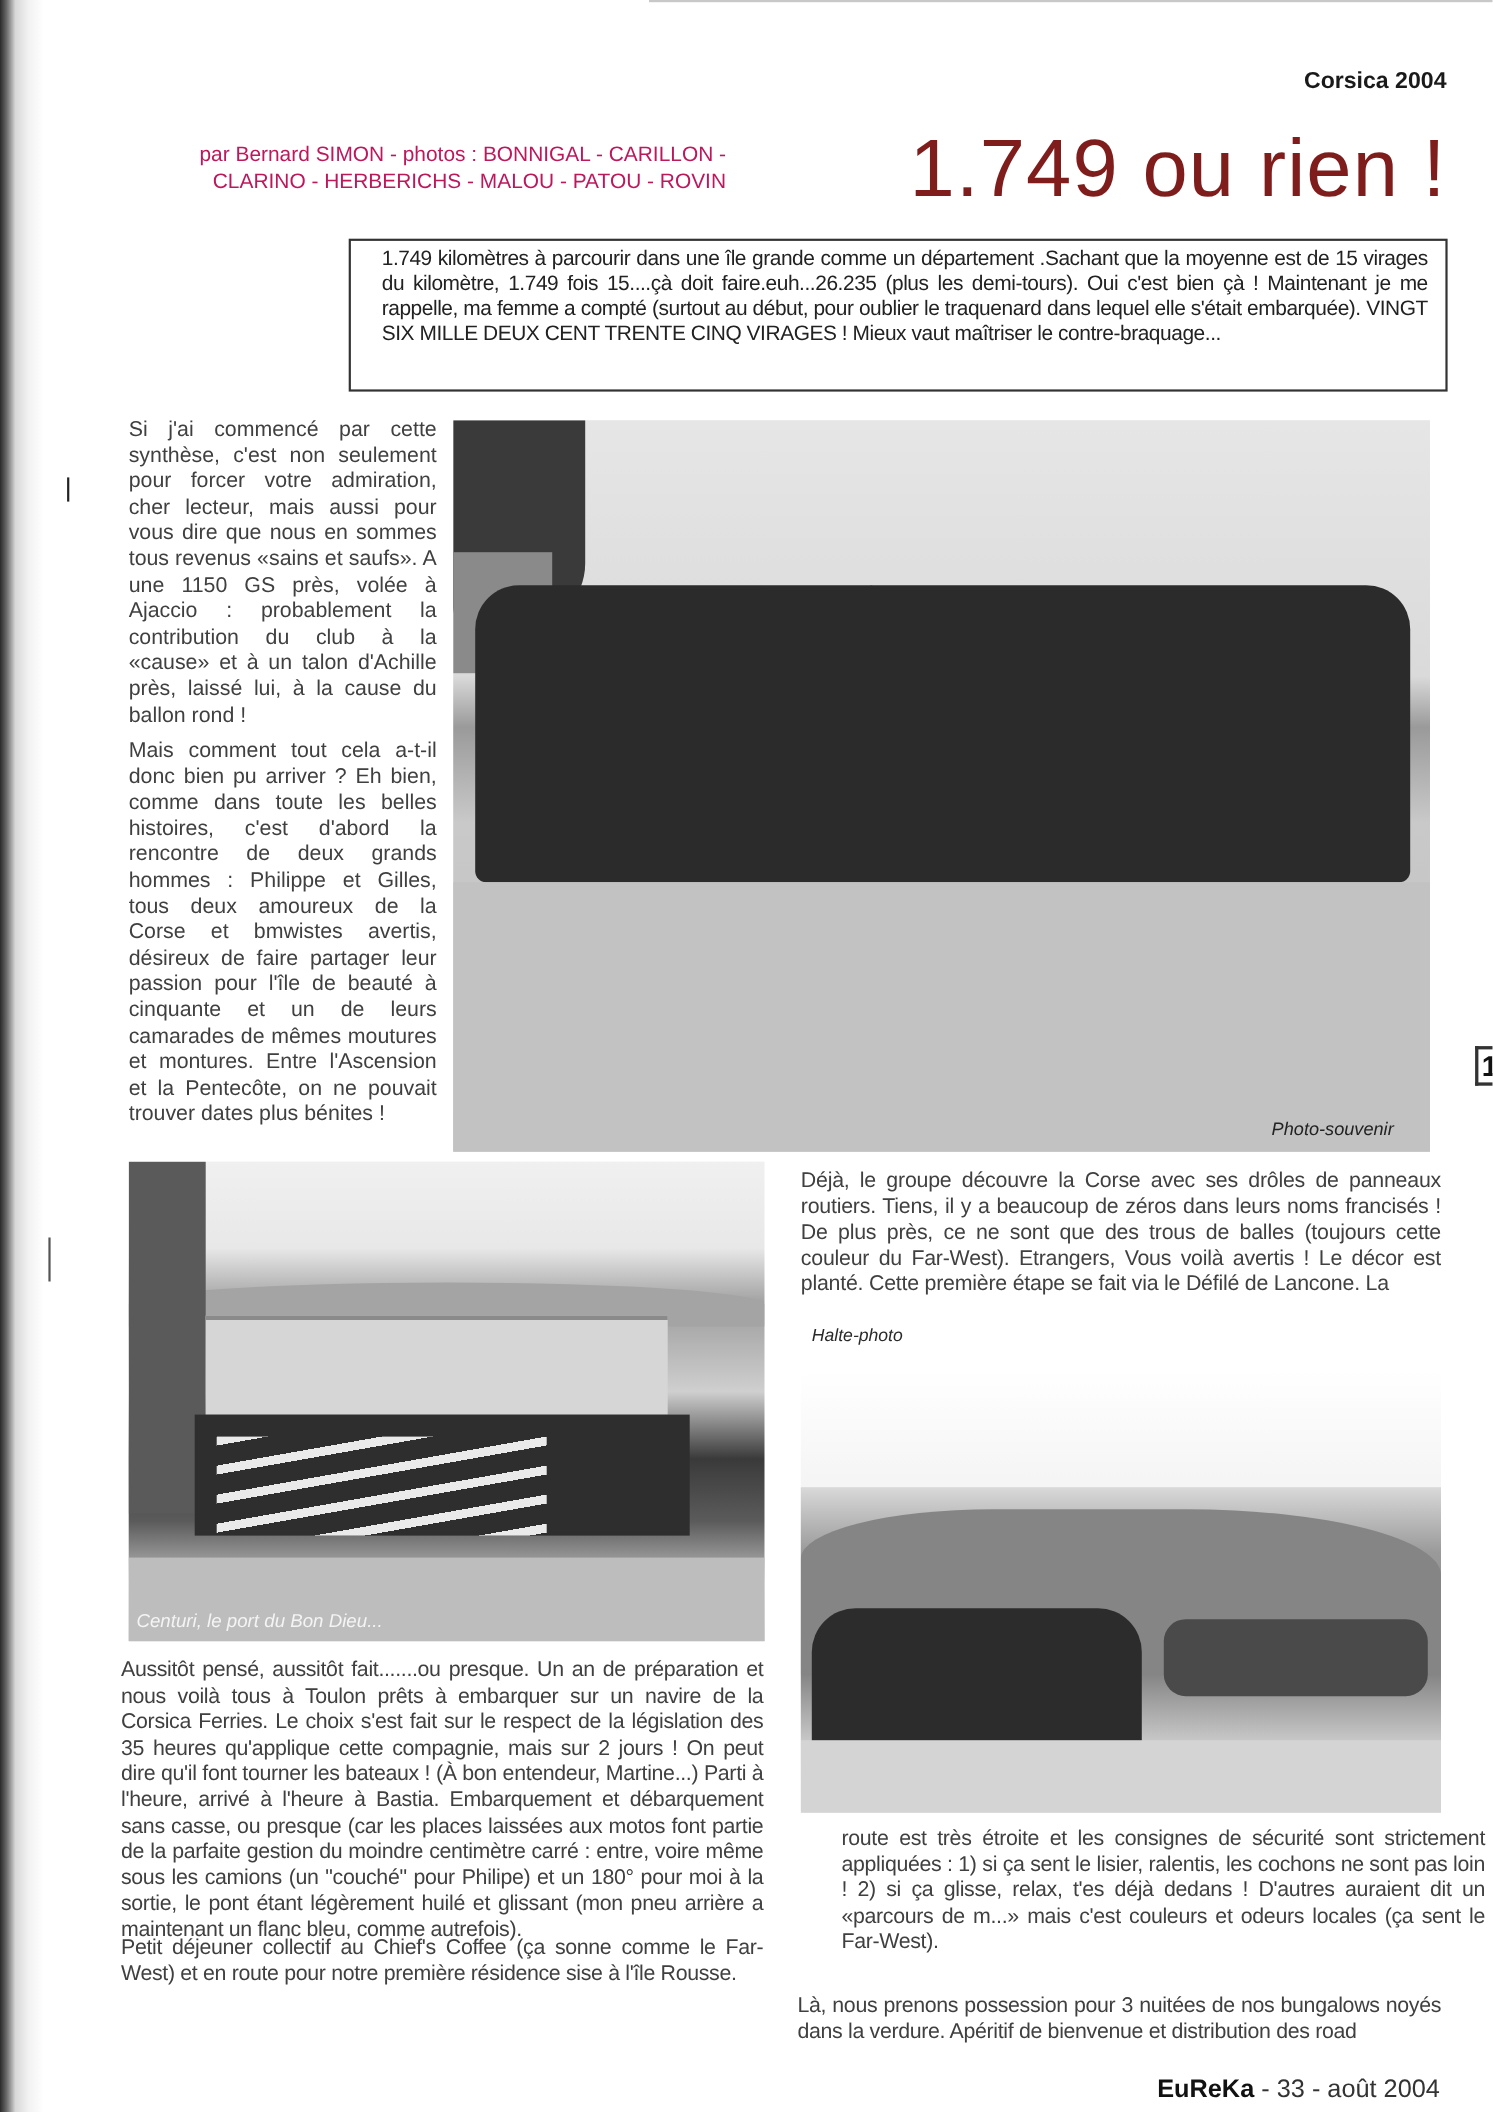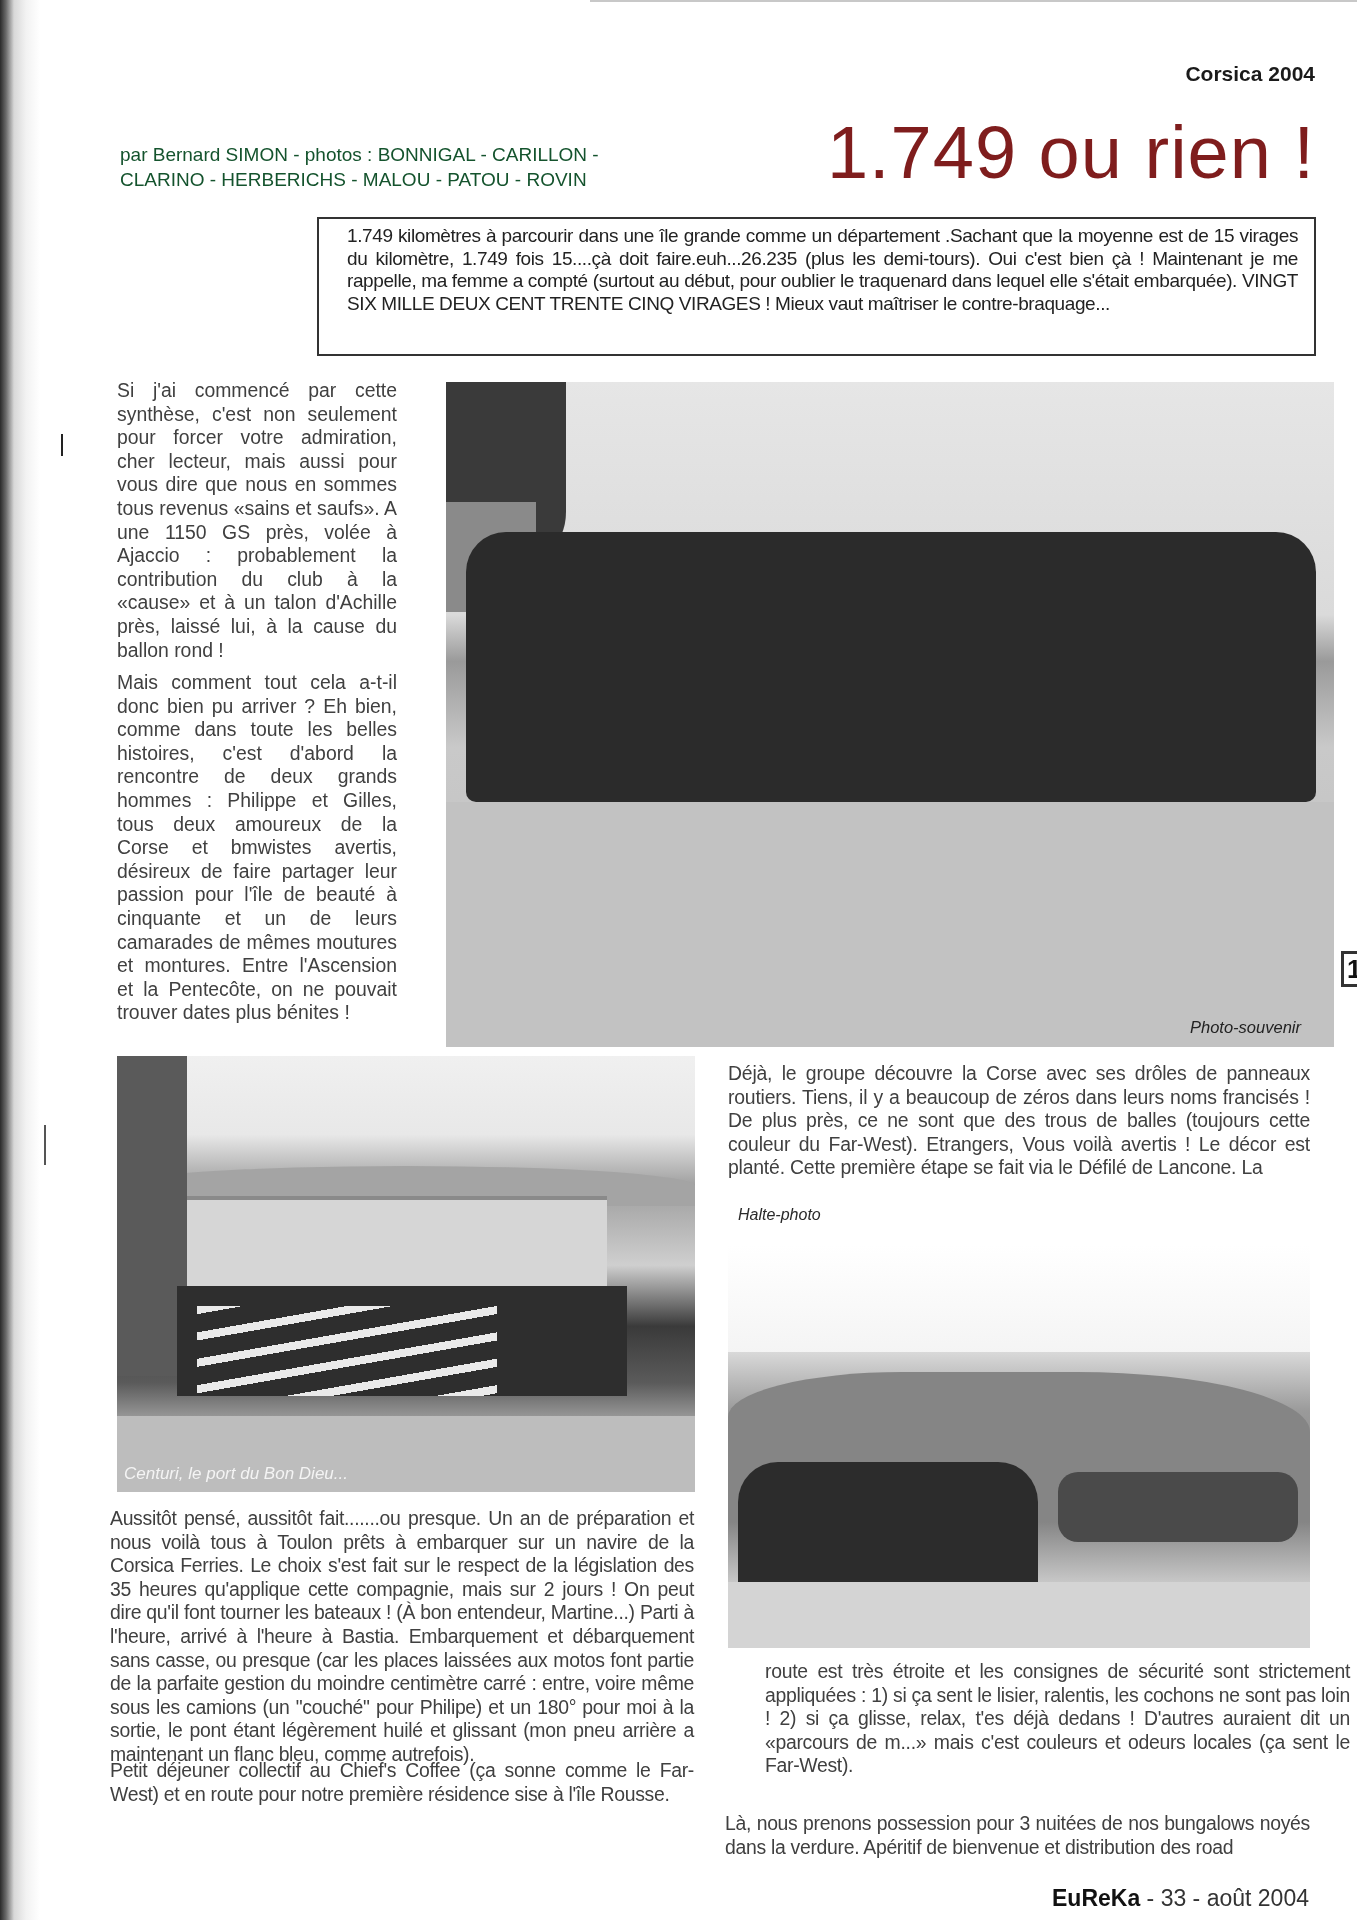--- a/index.html
+++ b/index.html
@@ -6,39 +6,39 @@
     html, body { width: 1357px; height: 1920px; background: #ffffff; overflow: hidden; }
     body { position: relative; font-family: "Liberation Sans", sans-serif; color: #1e1e1e; }
 
     
     .binding { position: absolute; left: 0; top: 0; width: 42px; height: 1920px;
       background: linear-gradient(to right, #2a2a2a 0px, #6a6a6a 6px, #d8d8d8 14px, #f2f2f2 26px, #ffffff 40px); }
     .top-line { position: absolute; left: 590px; top: 0; width: 767px; height: 2px; background: #c8c8c8; }
     .edge-mark { position: absolute; width: 2px; background: #222; }
 
     .section-label { position: absolute; right: 42px; top: 62px; font-weight: bold; font-size: 21px; color: #1a1a1a; }
-    .byline { position: absolute; left: 120px; top: 128px; width: 540px; font-size: 19px; line-height: 25px; color: #14532d; margin-top: 14px; }
+    .byline { position: absolute; left: 120px; top: 128px; width: 540px; text-align: right; font-size: 19px; line-height: 25px; color: #be185d; }
     .title { position: absolute; right: 42px; top: 108px; font-size: 74px; font-weight: normal; letter-spacing: 1px; color: #7f1d1d; line-height: 90px; }
 
     .intro-box { position: absolute; left: 317px; top: 217px; width: 999px; height: 139px;
       border: 2px solid #333; padding: 6px 16px 0 28px; font-size: 19px; line-height: 22.5px; color: #222;
       text-align: justify; font-stretch: condensed; letter-spacing: -0.4px; }
 
     .col-text { position: absolute; font-size: 19.4px; line-height: 23.6px; text-align: justify; color: #404040; }
     .col-left-1 { left: 117px; top: 379px; width: 280px; }
     .col-left-2 { left: 117px; top: 671px; width: 280px; }
     .col-right-1 { left: 728px; top: 1062px; width: 582px; letter-spacing: -0.2px; }
     .col-bottom-left-1 { left: 110px; top: 1507px; width: 584px; letter-spacing: -0.3px; }
     .col-bottom-left-2 { left: 110px; top: 1759px; width: 584px; letter-spacing: -0.3px; }
     .col-right-2 { left: 725px; top: 1660px; width: 585px; letter-spacing: -0.3px; margin-left: 40px; }
     .col-right-3 { left: 725px; top: 1812px; width: 585px; letter-spacing: -0.3px; }
 
     
     .photo { position: absolute; overflow: hidden; }
-    .photo-group { left: 446px; top: 382px; width: 888px; height: 665px;
+    .photo-group { left: 412px; top: 382px; width: 888px; height: 665px;
       background: linear-gradient(to bottom, #e6e6e6 0%, #dadada 35%, #9a9a9a 42%, #c9c9c9 55%, #bdbdbd 100%); }
     .photo-harbor { left: 117px; top: 1056px; width: 578px; height: 436px;
       background: linear-gradient(to bottom, #f0f0f0 0%, #e8e8e8 18%, #9e9e9e 30%, #cfcfcf 48%, #3a3a3a 62%, #5b5b5b 75%, #bfbfbf 88%, #a8a8a8 100%); }
     .photo-moto { left: 728px; top: 1352px; width: 582px; height: 296px;
       background: linear-gradient(to bottom, #d9d9d9 0%, #9a9a9a 20%, #7d7d7d 55%, #c8c8c8 78%, #e0e0e0 100%); }
     .photo-moto-fade { left: 728px; top: 1245px; width: 582px; height: 110px;
       background: linear-gradient(to bottom, #ffffff 0%, #f4f4f4 100%); }
 
     .caption { position: absolute; font-style: italic; font-size: 16.5px; color: #2a2a2a; }
     .cap-souvenir { left: 1172px; top: 1018px; color: #222; }

